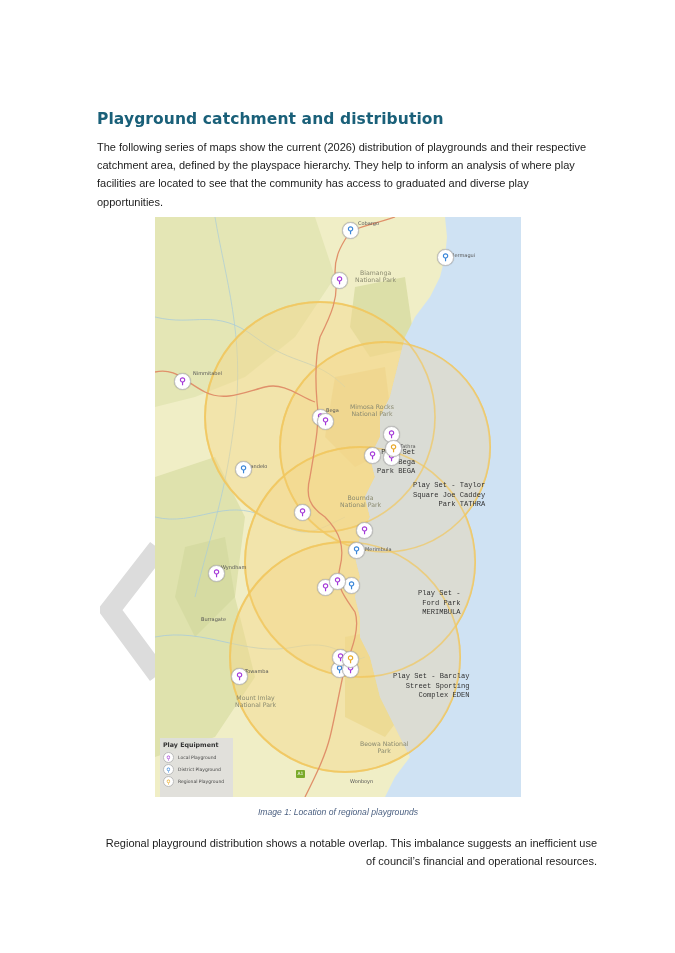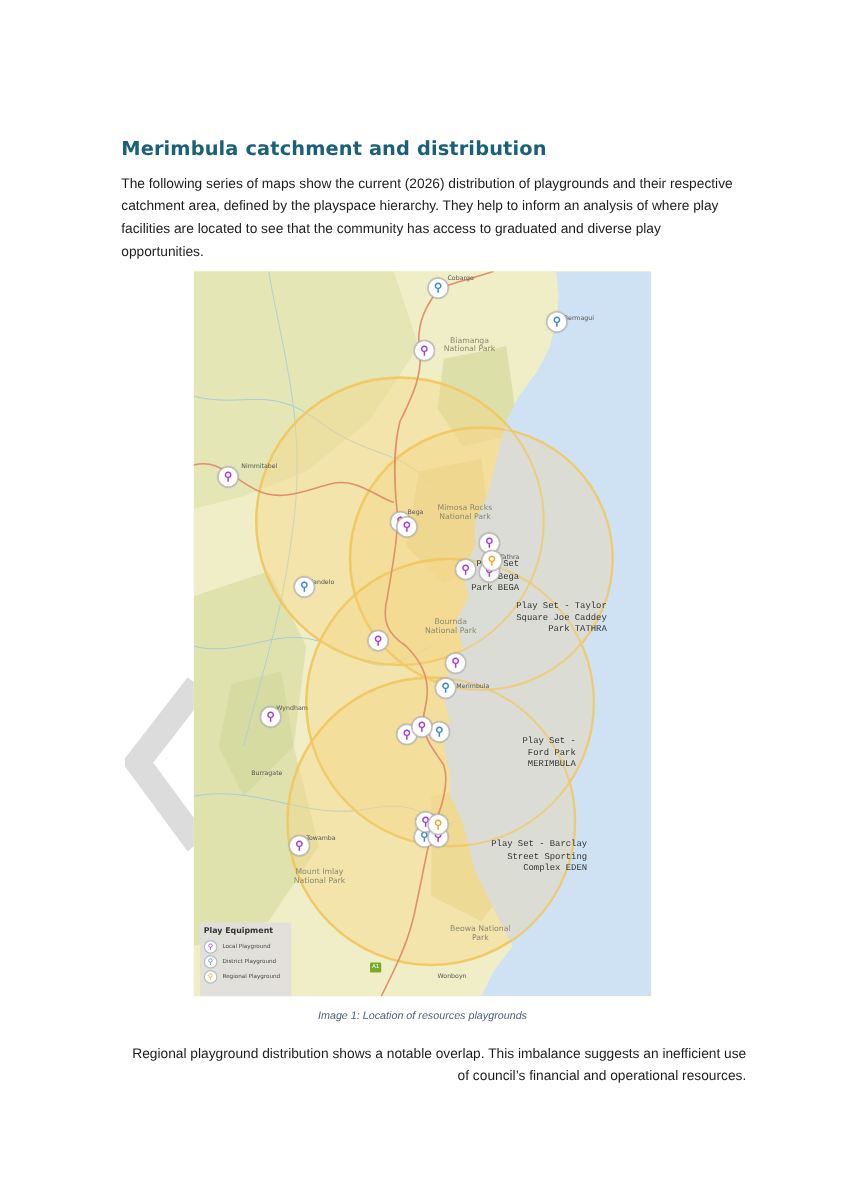--- a/index.html
+++ b/index.html
@@ -37,21 +37,21 @@
     font-family: "DejaVu Sans", sans-serif;
   }
   .legend-title { font-size: 6.3px; font-weight: bold; color: #333; margin-bottom: 3px; }
   .legend-row { display: flex; align-items: center; height: 12px; font-size: 4.5px; color: #444; }
   .legend-dot { width: 9px; height: 9px; border-radius: 50%; background: #fff; border: 1px solid #bbb; font-size: 6px; display: flex; align-items: center; justify-content: center; margin-right: 4px; font-weight: bold; }
   .shield { position: absolute; left: 141px; top: 553px; width: 9px; height: 8px; background: #7aaa2a; color: #fff; font-size: 4.5px; text-align: center; line-height: 8px; font-family: "DejaVu Sans", sans-serif; border-radius: 1px; }
 </style>
 </head>
 <body>
 
-<h2 class="heading">Merimbula catchment and distribution</h2>
+<h2 class="heading">Playground catchment and distribution</h2>
 <p class="para p1">The following series of maps show the current (2026) distribution of playgrounds and their respective catchment area, defined by the playspace hierarchy. They help to inform an analysis of where play facilities are located to see that the community has access to graduated and diverse play opportunities.</p>
 
 <svg class="watermark" viewBox="0 0 120 150">
   <path d="M58 8 L10 70 L58 135" fill="none" stroke="#dcdcdc" stroke-width="20" stroke-linejoin="miter"></path>
 </svg>
 
 <div class="map">
   <svg width="366" height="580" viewBox="0 0 366 580">
     <defs>
       <clipPath id="seaClip">
@@ -160,14 +160,14 @@
       <span class="legend-dot" style="color:#3a86d8;">⚲</span>
       <span>District Playground</span>
     </div>
     <div class="legend-row">
       <span class="legend-dot" style="color:#e8a92a;">⚲</span>
       <span>Regional Playground</span>
     </div>
   </div>
 </div>
 
-<div class="caption">Image 1: Location of resources playgrounds</div>
+<div class="caption">Image 1: Location of regional playgrounds</div>
 <p class="para p2">Regional playground distribution shows a notable overlap. This imbalance suggests an inefficient use of council’s financial and operational resources.</p>
 
 </body></html>

